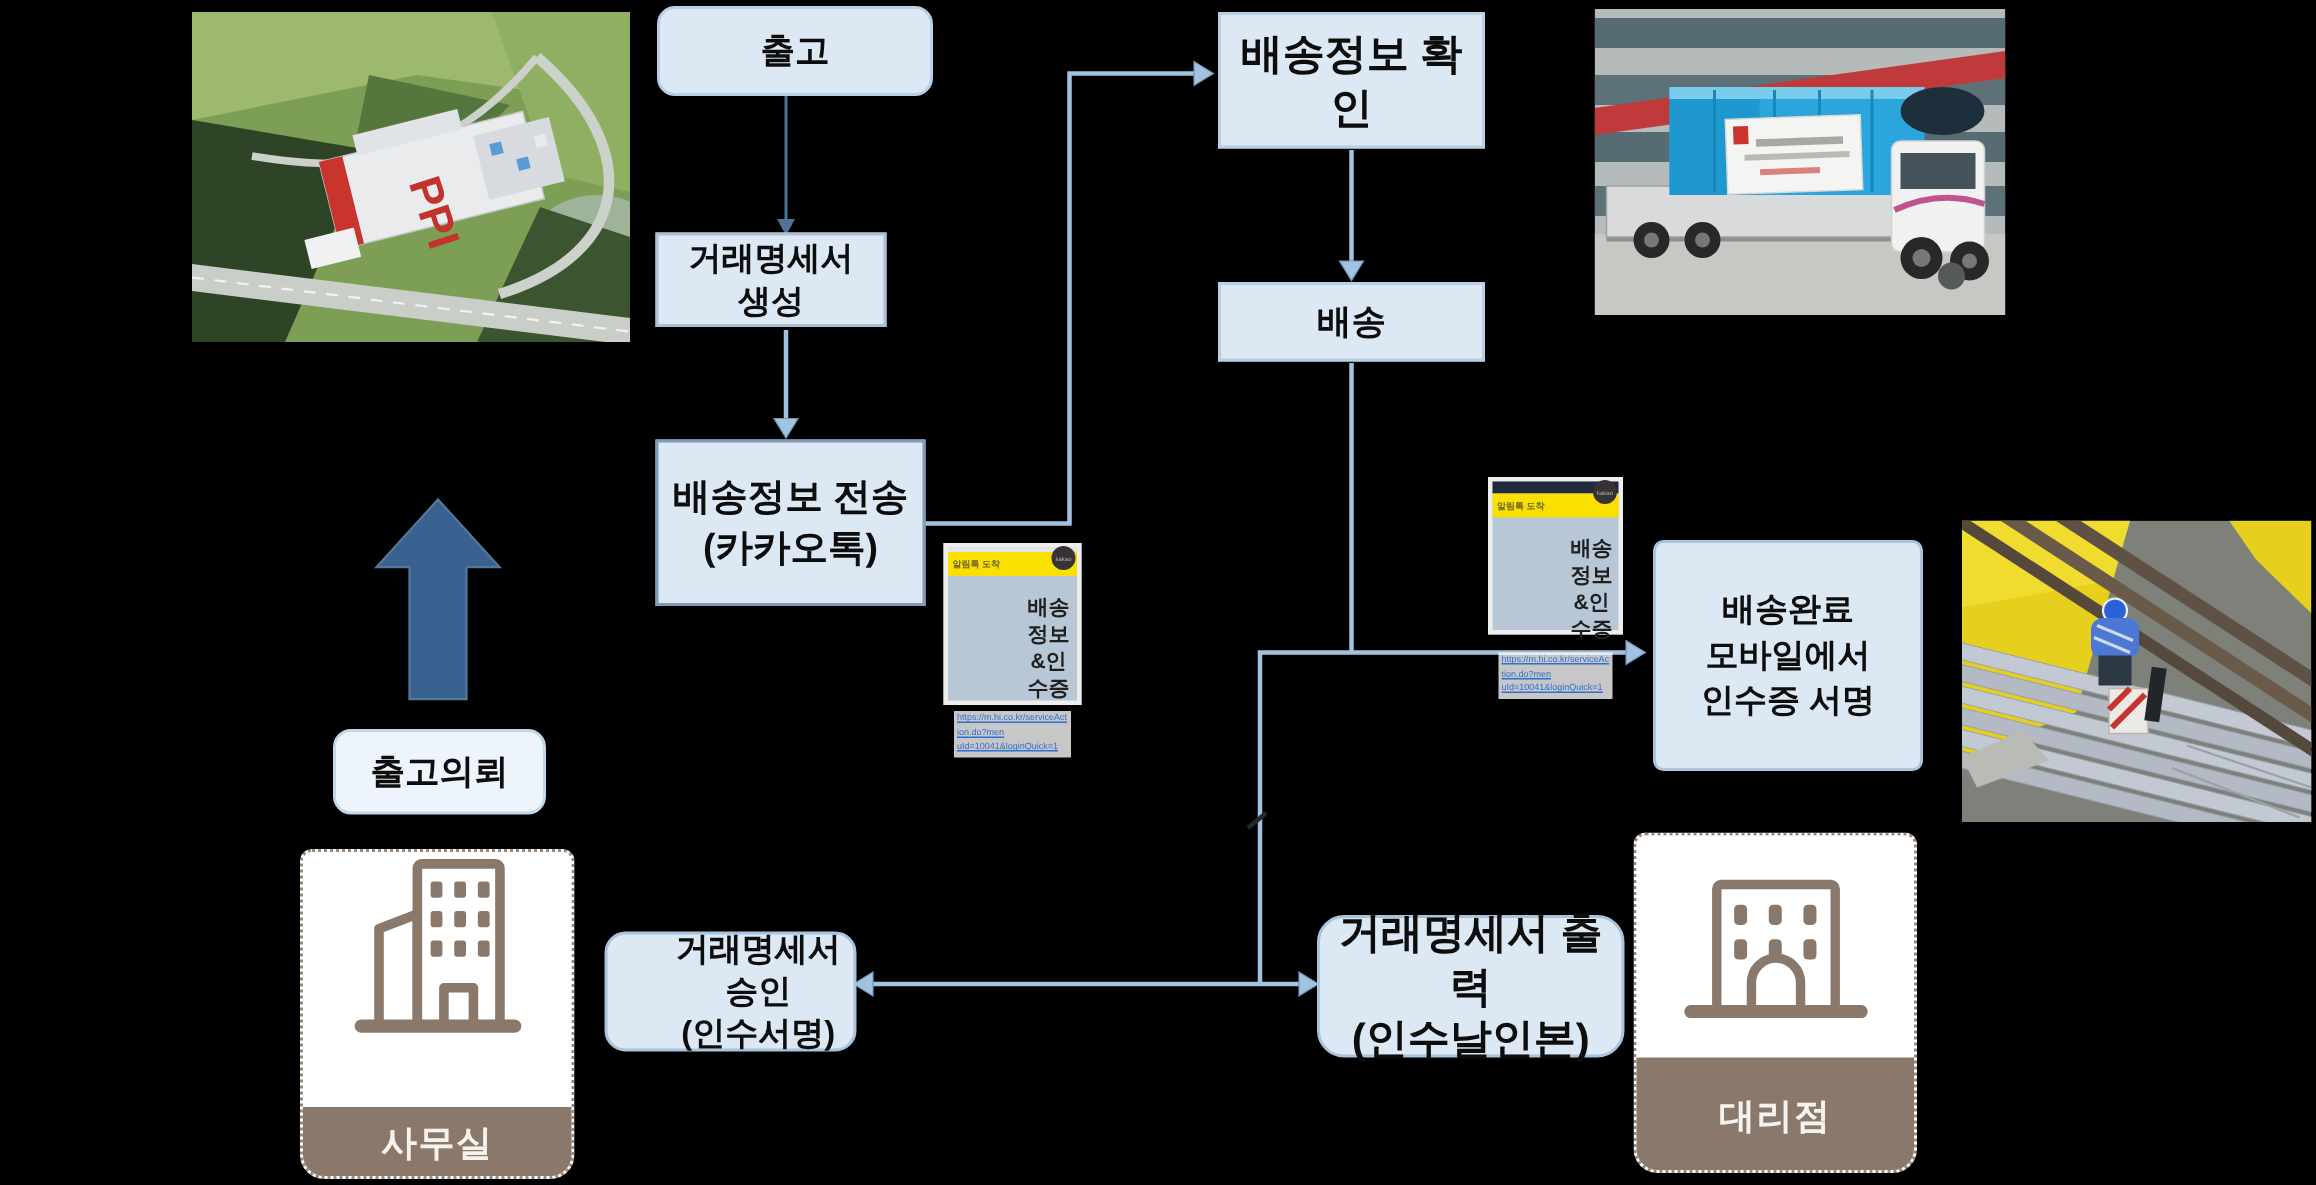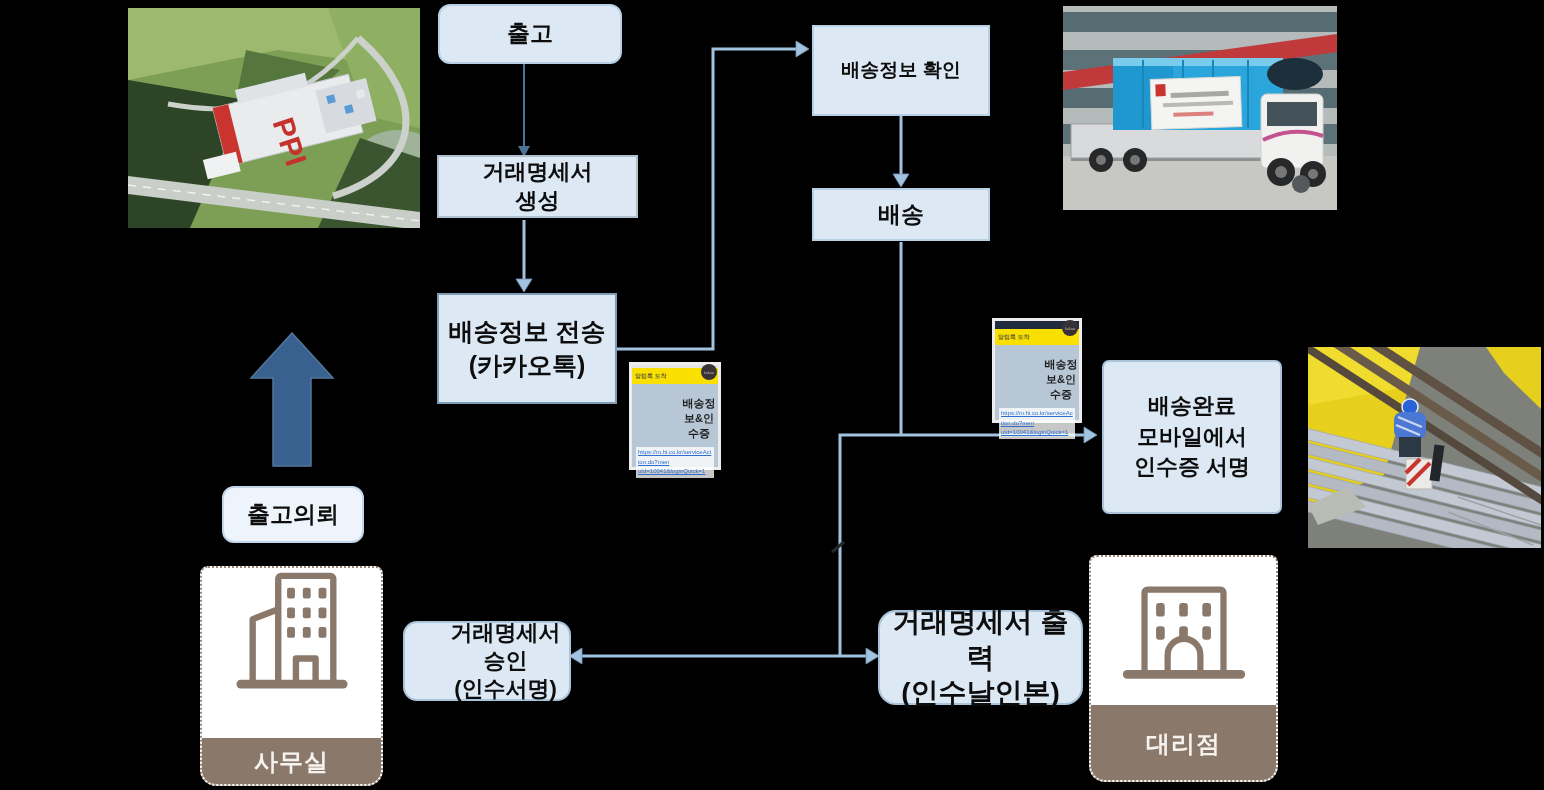--- a/index.html
+++ b/index.html
@@ -13,23 +13,23 @@
   .connectors{position:absolute;left:0;top:0;pointer-events:none;}
 
   .flow-box{
     position:absolute;box-sizing:border-box;
     background:#dce8f4;border:2px solid #9fbbd4;
     display:flex;flex-direction:column;justify-content:center;align-items:center;
     color:#0d0d0d;font-weight:700;text-align:center;line-height:1.28;
   }
   .flow-box .line{display:block;}
   #box-shipment {left:438px;top:4px;width:184px;height:60px;border-radius:12px;font-size:23px;border-color:#b7d0e4;}
-  #box-create   {left:437px;top:155px;width:201px;height:63px;font-size:22px;border-color:#aebfce;}
+  #box-create   {left:437px;top:155px;width:154px;height:63px;font-size:22px;border-color:#aebfce;}
   #box-send     {left:437px;top:293px;width:180px;height:111px;font-size:25px;border-color:#7e9cb6;line-height:1.35;}
-  #box-check    {left:812px;top:8px;width:178px;height:91px;font-size:19px;border-color:#b7d0e4;margin-top:17px;}
+  #box-check    {left:812px;top:8px;width:178px;height:91px;font-size:28px;border-color:#b7d0e4;}
   #box-delivery {left:812px;top:188px;width:178px;height:53px;font-size:23px;border-color:#b7d0e4;}
   #box-complete {left:1102px;top:360px;width:180px;height:154px;border-radius:7px;font-size:22px;border-color:#a9c3da;line-height:1.4;}
   #box-request  {left:222px;top:486px;width:142px;height:57px;border-radius:12px;font-size:23px;background:#eef4fb;border-color:#c2d8ea;}
   #box-approve  {left:403px;top:621px;width:168px;height:80px;border-radius:14px;font-size:22px;border-color:#a9c3da;padding-left:37px;}
   #box-print    {left:878px;top:610px;width:205px;height:95px;border-radius:18px;font-size:28px;border-color:#a9c3da;}
 
   .site-card{
     position:absolute;box-sizing:border-box;background:#ffffff;
     border:2px dotted #9b8a7c;border-radius:8px 8px 16px 16px;
     display:flex;flex-direction:column;overflow:hidden;
@@ -50,21 +50,21 @@
   #kakao-1{left:629px;top:362px;width:92px;height:108px;}
   #kakao-2{left:992px;top:318px;width:90px;height:105px;}
   .kakao .statusbar{height:3px;background:#e5e5e5;}
   .kakao.dark-top .statusbar{height:8px;background:#202b3e;}
   .kakao .kk-header{position:relative;height:16px;background:#f9e000;display:flex;align-items:center;padding:0 3px;}
   .kakao .kk-htext{font-size:6px;font-weight:700;color:#6b6430;}
   .kakao .kk-profile{
     position:absolute;top:-1px;right:1px;width:16px;height:16px;border-radius:50%;
     background:#383136;color:#b9ad9b;font-size:4px;display:flex;align-items:center;justify-content:center;
   }
-  .kakao .kk-title{margin-top:12px;text-align:center;font-weight:700;font-size:11px;color:#1f1f1f;padding-left:48px;}
+  .kakao .kk-title{margin-top:12px;text-align:center;font-weight:700;font-size:14px;color:#1f1f1f;padding-left:48px;}
   .kakao .kk-link{
     margin:6px 4px 0;font-size:6px;color:#2e6fd0;text-decoration:underline;
     background:rgba(255,255,255,.78);padding:1px 2px;line-height:1.6;word-break:break-all;text-align:left;
   }
 </style>
 </head>
 <body>
 
 <div class="canvas">
 

